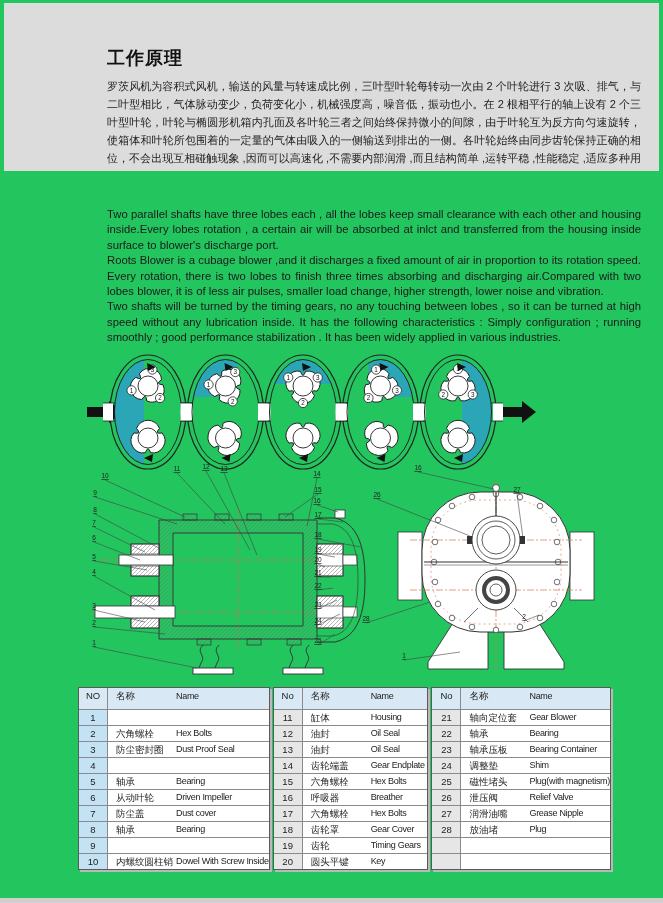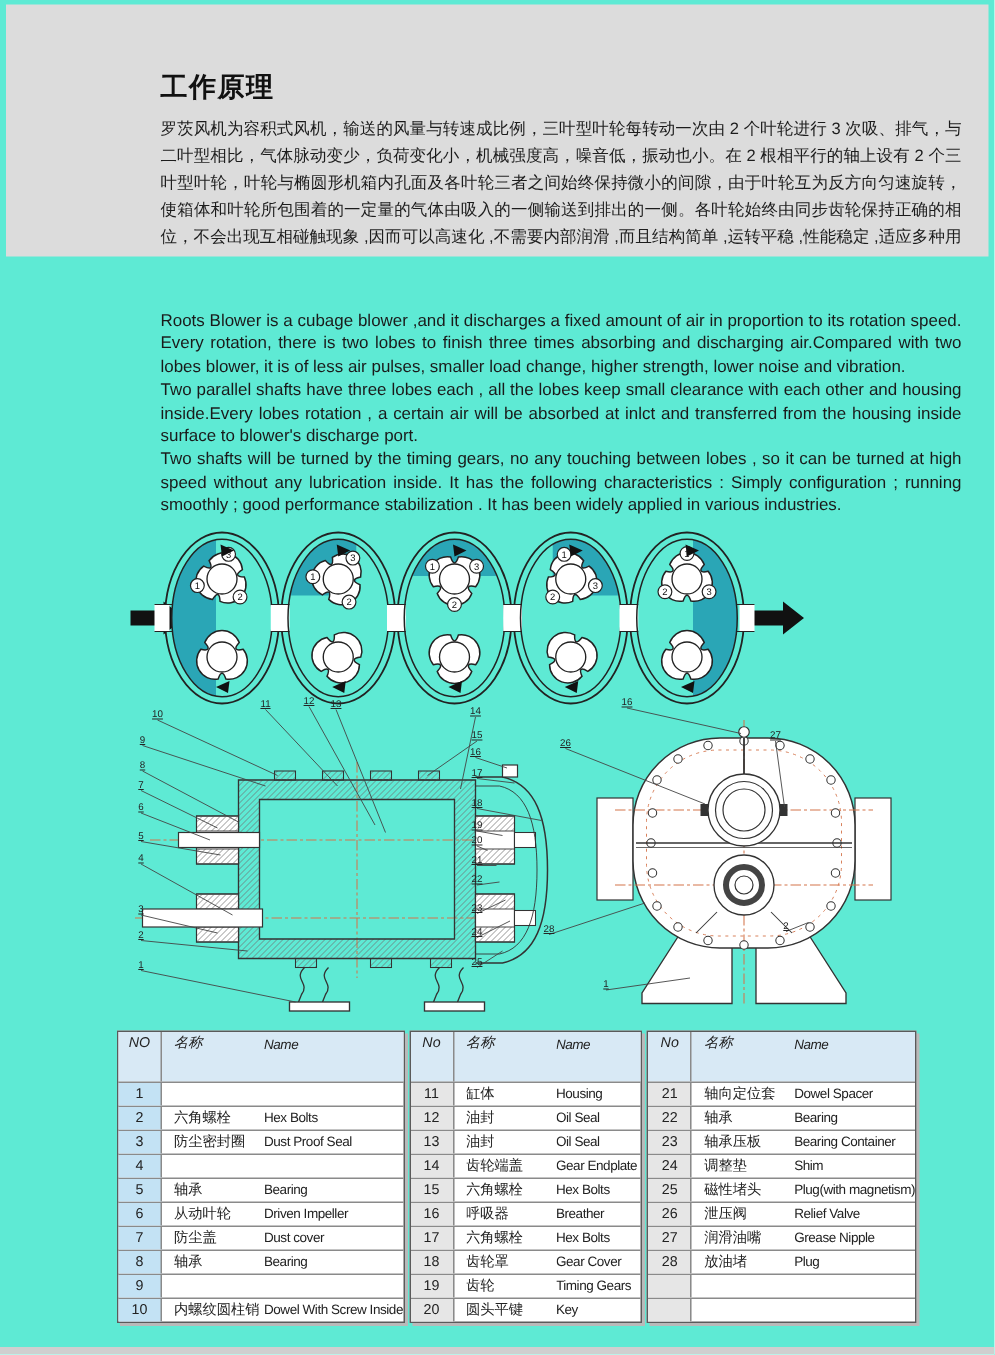--- a/index.html
+++ b/index.html
@@ -1,18 +1,18 @@
 <!DOCTYPE html>
 <html><head>
 <meta charset="utf-8">
 <style>
   * { box-sizing: border-box; margin: 0; padding: 0; }
   html,body { background:#ffffff; }
   body { font-family: "Liberation Sans", "DejaVu Sans", sans-serif; }
-  #page { position:relative; width:663px; height:903px; background:#5eead4; overflow:hidden; }
+  #page { position:relative; width:663px; height:903px; background:#22c55e; overflow:hidden; }
   .abs { position:absolute; }
 
   #top-band { left:4px; top:3px; width:655px; height:168px; background:#dcdcdc; }
   #bottom-strip { left:0; bottom:0; width:663px; height:5px; background:#cfcfcf; }
 
   #cn-title { left:107px; top:46px; font-size:18px; font-weight:700; color:#111; letter-spacing:1px; }
   #cn-para  { left:107px; top:77px; width:534px; height:92px; font-size:11px; line-height:18px;
               color:#1c1c1c; text-align:justify; overflow:hidden; }
 
   #en-title { left:107px; top:183px; font-size:16px; font-weight:700; color:#111; }
@@ -22,41 +22,41 @@
 
   #rotation-wrap { left:85px; top:340px; width:578px; height:145px; }
   #leftdraw-wrap { left:85px; top:462px; width:290px; height:215px; }
   #rightdraw-wrap{ left:360px; top:462px; width:290px; height:215px; }
   svg text { font-family:"Liberation Sans","DejaVu Sans",sans-serif; }
 
   #parts { left:78px; top:687px; width:533px; display:flex; gap:3px; }
   .pt-group { flex:1; border:1px solid #5a5a5a; background:#fff; box-shadow:2px 2px 0 #b9b9b9;
               font-size:9.5px; color:#222; }
   .pt-row { display:flex; height:16px; line-height:15px; border-top:1px solid #8a8a8a; }
-  .pt-head { height:33px; line-height:16px; border-top:none; background:#d8e9f5;font-style:italic; }
+  .pt-head { height:21px; line-height:16px; border-top:none; background:#d8e9f5; }
   .pt-no { width:29px; flex:none; border-right:1px solid #8a8a8a; text-align:center; }
   .g0 .pt-body .pt-no { background:#c3e2f4; }
   .g1 .pt-body .pt-no, .g2 .pt-body .pt-no { background:#e6e6e6; }
   .pt-cell { flex:1; display:flex; padding-left:8px; overflow:hidden; }
   .pt-zh { width:60px; flex:none; white-space:nowrap; overflow:hidden; }
   .pt-en { flex:1; white-space:nowrap; overflow:hidden; font-size:9px; letter-spacing:-0.3px; }
 </style>
 </head>
 <body>
 
 <div id="page">
 
   <div id="top-band" class="abs"></div>
 
   <div id="cn-title" class="abs">工作原理</div>
   <div id="cn-para" class="abs">罗茨风机为容积式风机，输送的风量与转速成比例，三叶型叶轮每转动一次由 2 个叶轮进行 3 次吸、排气，与二叶型相比，气体脉动变少，负荷变化小，机械强度高，噪音低，振动也小。在 2 根相平行的轴上设有 2 个三叶型叶轮，叶轮与椭圆形机箱内孔面及各叶轮三者之间始终保持微小的间隙，由于叶轮互为反方向匀速旋转，使箱体和叶轮所包围着的一定量的气体由吸入的一侧输送到排出的一侧。各叶轮始终由同步齿轮保持正确的相位，不会出现互相碰触现象 ,因而可以高速化 ,不需要内部润滑 ,而且结构简单 ,运转平稳 ,性能稳定 ,适应多种用途 ,已运用于广泛的领域。</div>
 
   <div id="en-paras" class="abs">
+    <p>Two parallel shafts have three lobes each , all the lobes keep small clearance with each other and housing inside.Every lobes rotation , a certain air will be absorbed at inlct and transferred from the housing inside surface to blower's discharge port.</p>
     <p>Roots Blower is a cubage blower ,and it discharges a fixed amount of air in proportion to its rotation speed. Every rotation, there is two lobes to finish three times absorbing and discharging air.Compared with two lobes blower, it is of less air pulses, smaller load change, higher strength, lower noise and vibration.</p>
-    <p>Two parallel shafts have three lobes each , all the lobes keep small clearance with each other and housing inside.Every lobes rotation , a certain air will be absorbed at inlct and transferred from the housing inside surface to blower's discharge port.</p>
     <p>Two shafts will be turned by the timing gears, no any touching between lobes , so it can be turned at high speed without any lubrication inside. It has the following characteristics : Simply configuration ; running smoothly ; good performance stabilization . It has been widely applied in various industries.</p>
   </div>
 
   <div id="rotation-wrap" class="abs">
     <svg id="rotation-svg" viewBox="0 0 578 145" width="578" height="145">
       <polygon points="2,67 24,67 24,61 38,72 24,83 24,77 2,77" fill="#111"></polygon>
       <polygon points="415,67 437,67 437,61 451,72 437,83 437,77 415,77" fill="#111"></polygon>
     <g>
           <clipPath id="stclip0">
             <ellipse cx="63" cy="72" rx="33.5" ry="52.5"></ellipse>
@@ -558,21 +558,21 @@
             <span class="pt-zh">名称</span>
             <span class="pt-en">Name</span>
           </span>
       </div>
       <div class="pt-body">
 
           <div class="pt-row">
             <span class="pt-no">21</span>
             <span class="pt-cell">
               <span class="pt-zh">轴向定位套</span>
-              <span class="pt-en">Dowel Spacer</span>
+              <span class="pt-en">Gear Blower</span>
             </span>
           </div>
 
           <div class="pt-row">
             <span class="pt-no">22</span>
             <span class="pt-cell">
               <span class="pt-zh">轴承</span>
               <span class="pt-en">Bearing</span>
             </span>
           </div>

